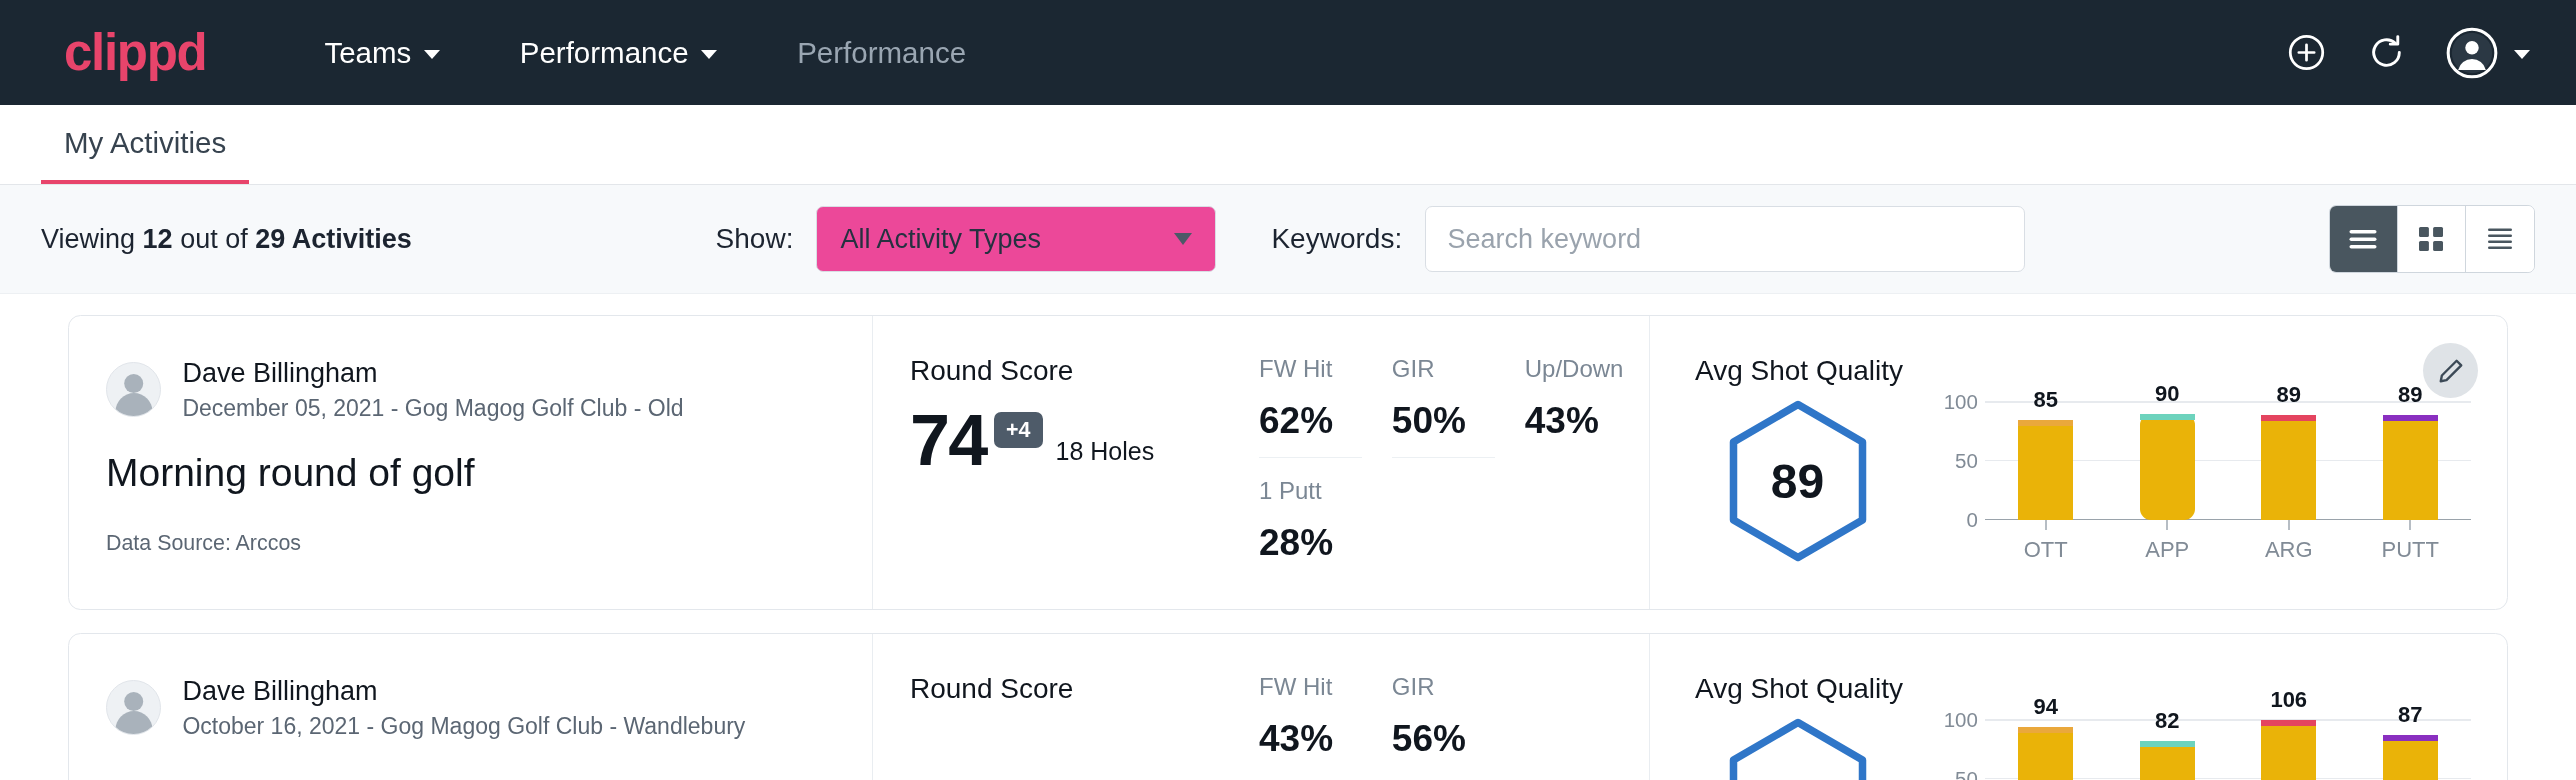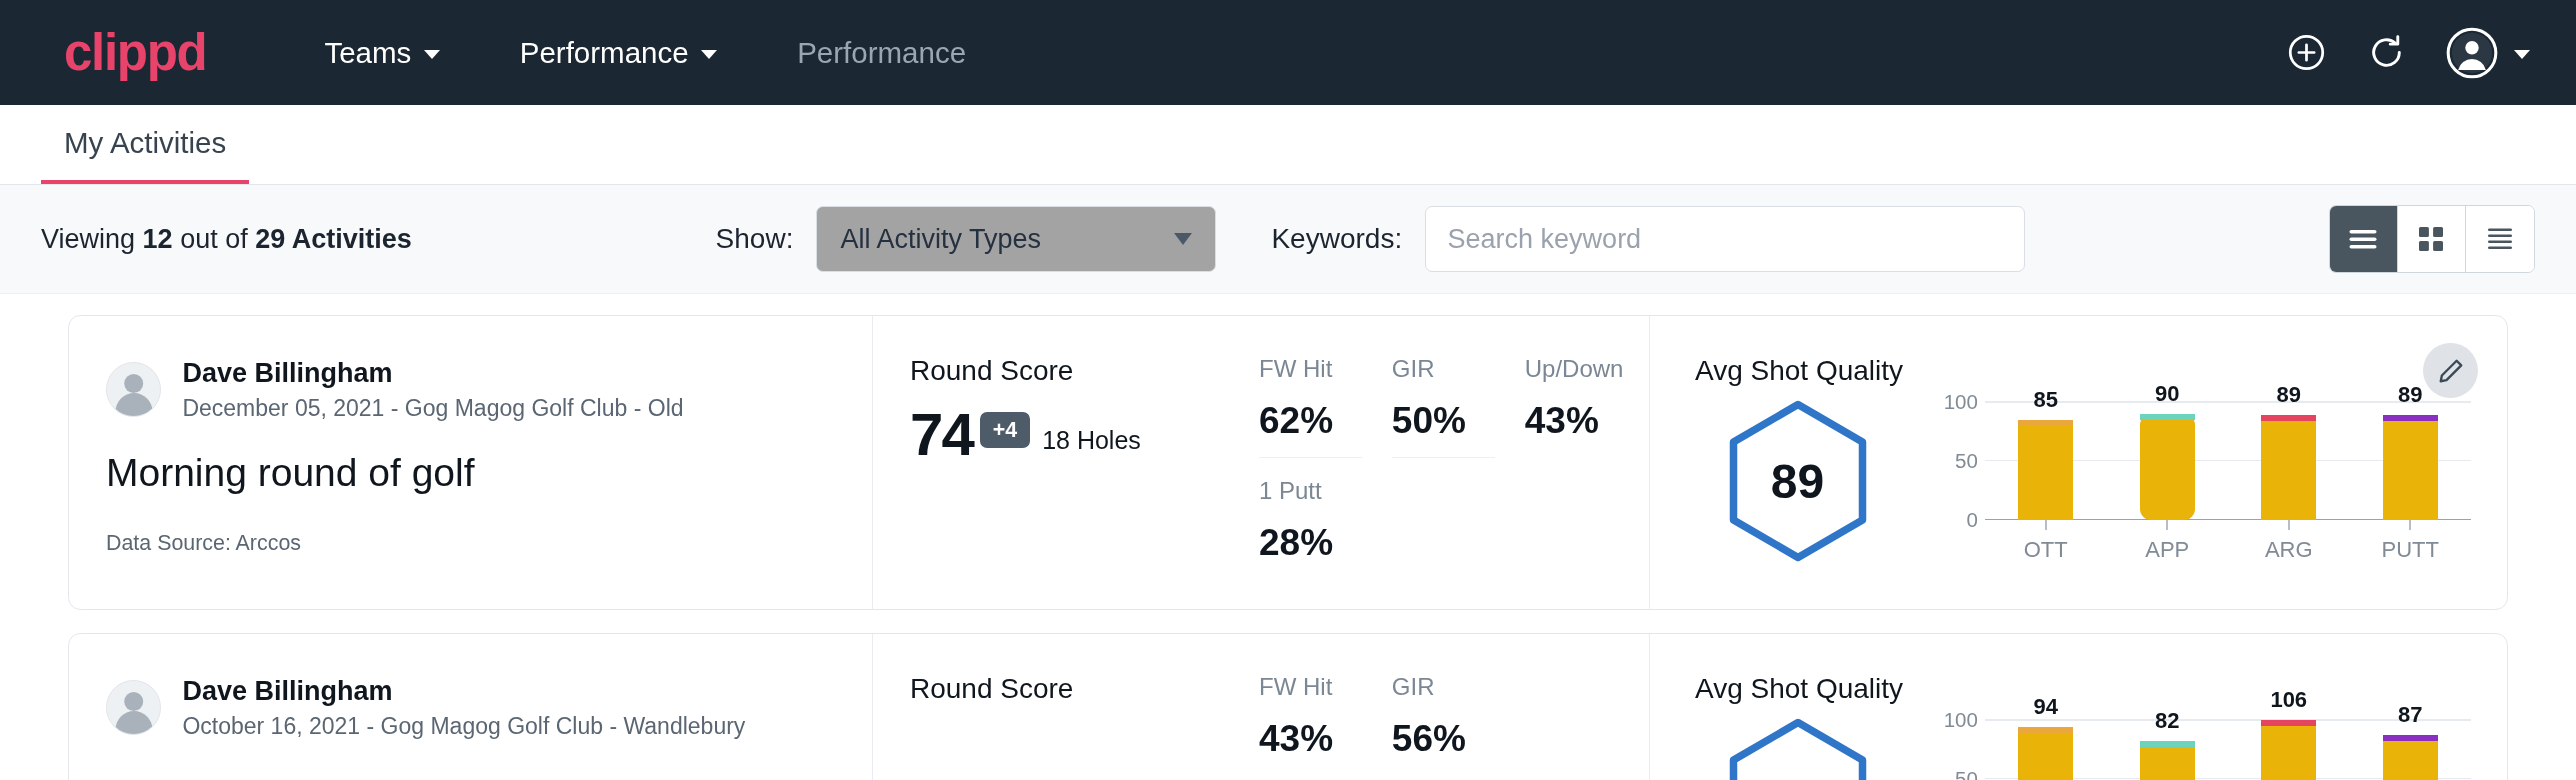--- a/index.html
+++ b/index.html
@@ -77,21 +77,21 @@
     align-items: center;
     padding: 0 41px;
     border-bottom: 0.9px solid #edf0f3;
   }
   .viewing { font-size: 27px; color: #1c2430; }
   .viewing b { font-weight: 700; }
   .filter-mid { margin-left: auto; display: flex; align-items: center; }
   .lbl { font-size: 28px; color: #1c2430; margin-right: 23px; }
   .select {
     width: 400px; height: 66px;
-    background: #a3a3a3;
+    background: #ec4899;
     border: 1.8px solid #d9dee4;
     border-radius: 7.1px;
     display: flex; align-items: center;
     padding: 0 23px;
     font-size: 27px; color: #253140;
     cursor: pointer;
   }
   .select .sel-chev {
     margin-left: auto;
     width: 0; height: 0;
@@ -153,33 +153,33 @@
   .av::before {
     content: ""; position: absolute;
     width: 19.6px; height: 19.6px; border-radius: 50%;
     background: #a9b2bb; left: 50%; top: 10.7px; transform: translateX(-50%);
   }
   .av::after {
     content: ""; position: absolute;
     width: 37px; height: 25px; border-radius: 19px 19px 0 0;
     background: #a9b2bb; left: 50%; bottom: -1.8px; transform: translateX(-50%);
   }
-  .uname { font-size: 27px; font-weight: 700; color: #10161e; line-height: 1.35; }
+  .uname { font-size: 27px; font-weight: 400; color: #10161e; line-height: 1.35; }
   .umeta { font-size: 23px; color: #5b6673; line-height: 1.4; }
   .ctitle { font-size: 39px; font-weight: 400; color: #10161e; margin-top: 27px; }
   .csrc { font-size: 21.4px; color: #5b6673; margin-top: 36px; }
 
   .col-score {
     width: 357px;
     border-left: 1.8px solid #e9edf1;
     padding: 39px 0 0 37px;
   }
   .sec-title { font-size: 28px; color: #10161e; }
   .score-row { display: flex; align-items: flex-end; margin-top: 19.6px; }
-  .bignum { font-size: 60px; font-weight: 700; color: #10161e; line-height: 0.92; letter-spacing: -1.8px; }
+  .bignum { font-size: 72px; font-weight: 700; color: #10161e; line-height: 0.92; letter-spacing: -1.8px; }
   .badge {
     background: #4e5b69; color: #fff;
     font-size: 21.4px; font-weight: 700;
     border-radius: 7.1px;
     padding: 5.4px 12.5px;
     margin-left: 7.1px;
     align-self: flex-start;
     margin-top: 5.4px;
   }
   .holes { font-size: 25px; color: #10161e; margin-left: 12.5px; padding-bottom: 7.1px; }

